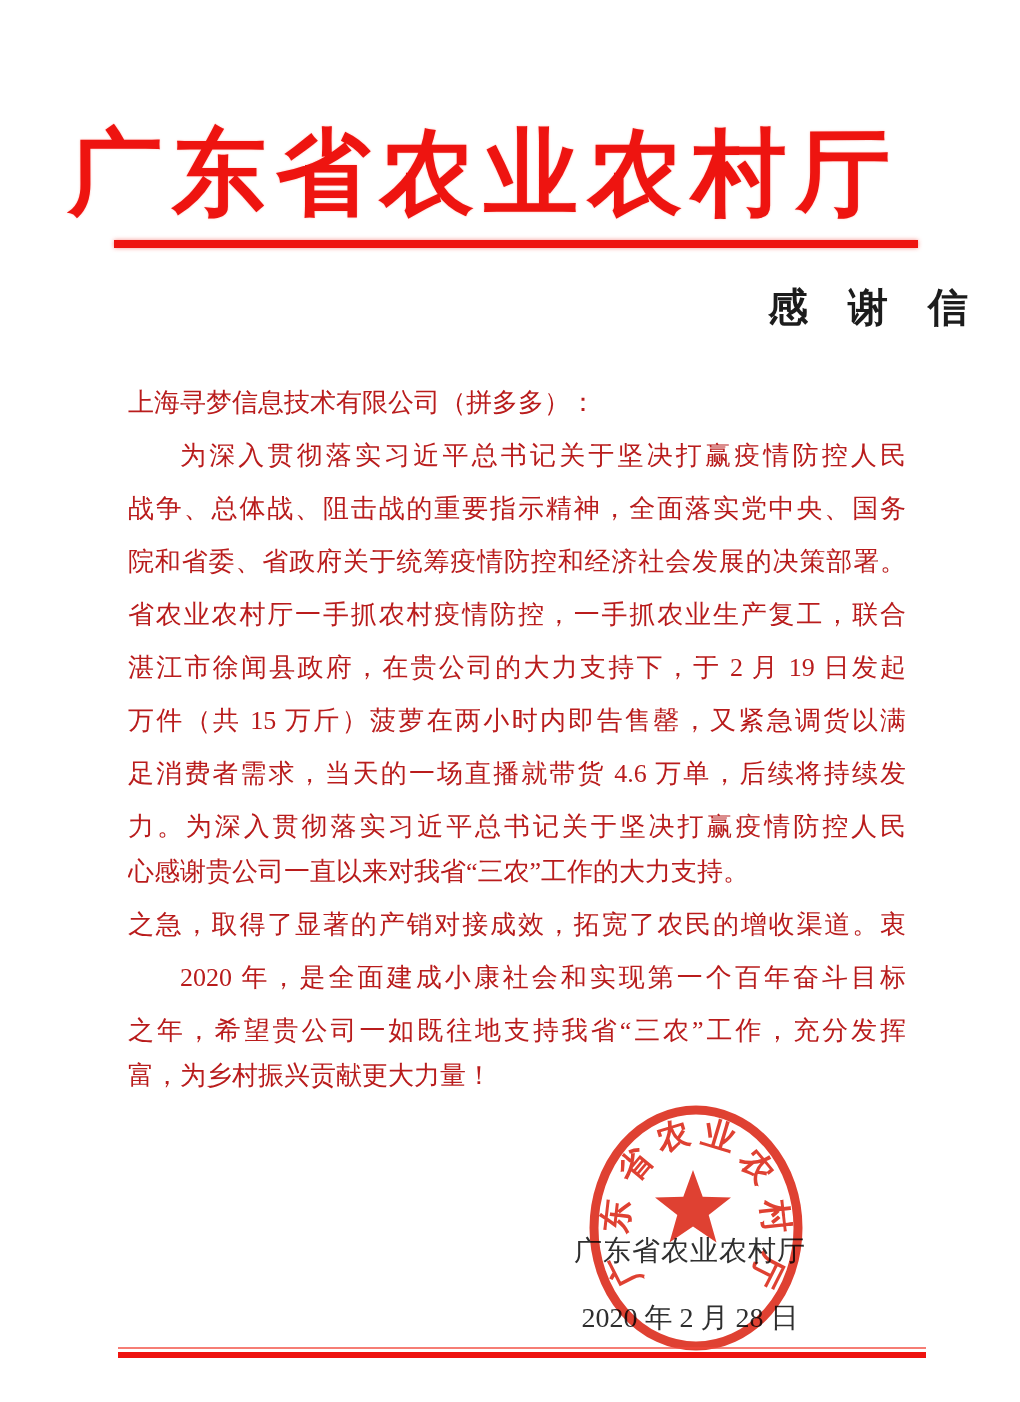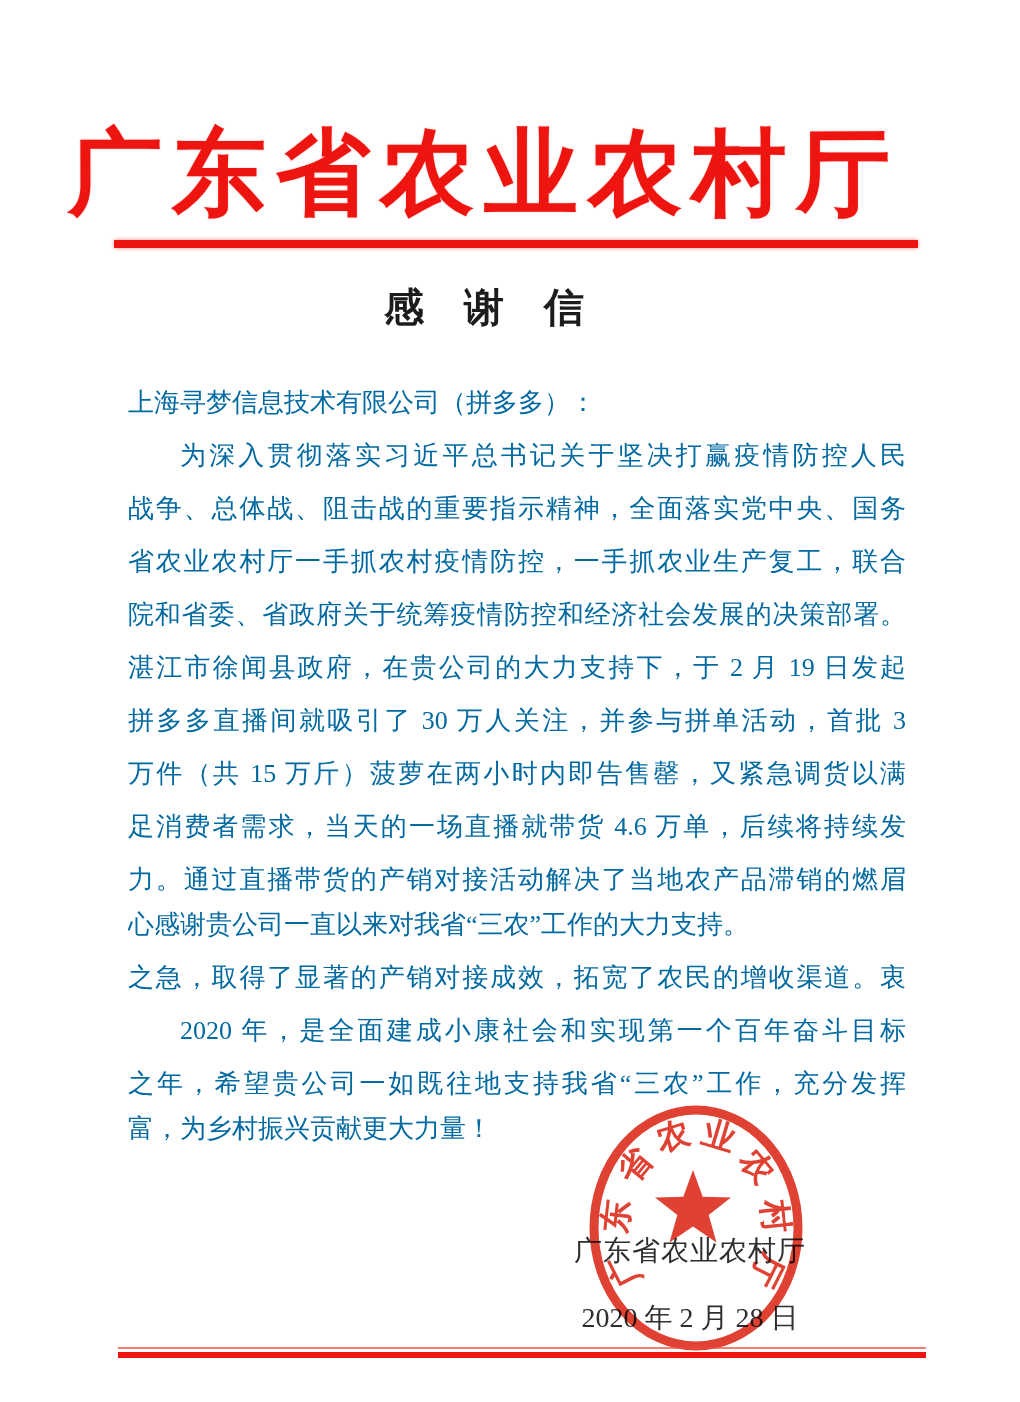--- a/index.html
+++ b/index.html
@@ -17,27 +17,27 @@
     color:var(--accent,#ee1410);
     text-shadow:0 0 2px rgba(250,90,80,.45);
   }
   .rule-top{
     position:absolute; left:114px; top:240px; width:804px; height:8px;
     background:var(--accent,#ee1410);
     box-shadow:0 0 4px rgba(240,50,40,.55);
   }
   .title{
     position:absolute; top:282px; left:0; right:0; margin:0;
-    text-align:center;
+    text-align:right;
     font-size:40px; line-height:52px; font-weight:bold;
     color:#1c1c1c; white-space:nowrap;
   }
   .body{
     position:absolute; left:128px; top:380px; width:778px;
-    font-size:26px; color:#0369a1;
+    font-size:26px; color:#b91c1c;
   }
   .bline{
     height:45px; line-height:45px; overflow:hidden;
   }
   .bline.fill{ text-align:justify; text-align-last:justify;margin-top:8px; }
   .bline.indent{ text-indent:2em; }
   .sig-block{
     position:absolute; left:530px; top:1228px; width:320px;
     text-align:center; font-size:28px; color:#2f2f2f;
   }
@@ -64,27 +64,26 @@
   <h1 class="letterhead">广东省农业农村厅</h1>
 
   <div class="rule-top"></div>
 
   <h2 class="title">感　谢　信</h2>
 
   <div class="body" id="letter-body">
       <div class="bline">上海寻梦信息技术有限公司（拼多多）：</div>
       <div class="bline fill indent">为深入贯彻落实习近平总书记关于坚决打赢疫情防控人民</div>
       <div class="bline fill">战争、总体战、阻击战的重要指示精神，全面落实党中央、国务</div>
+      <div class="bline fill">院和省委、省政府关于统筹疫情防控和经济社会发展的决策部署。</div>
       <div class="bline fill">省农业农村厅一手抓农村疫情防控，一手抓农业生产复工，联合</div>
-      <div class="bline fill">院和省委、省政府关于统筹疫情防控和经济社会发展的决策部署。</div>
       <div class="bline fill">湛江市徐闻县政府，在贵公司的大力支持下，于 2 月 19 日发起</div>
-      <div class="bline fill">拼多多直播间就吸引了 30 万人关注，并参与拼单活动，首批 3</div>
       <div class="bline fill">万件（共 15 万斤）菠萝在两小时内即告售罄，又紧急调货以满</div>
       <div class="bline fill">足消费者需求，当天的一场直播就带货 4.6 万单，后续将持续发</div>
-      <div class="bline fill">力。通过直播带货的产销对接活动解决了当地农产品滞销的燃眉</div>
+      <div class="bline fill">力。为深入贯彻落实习近平总书记关于坚决打赢疫情防控人民</div>
       <div class="bline">心感谢贵公司一直以来对我省“三农”工作的大力支持。</div>
       <div class="bline fill">之急，取得了显著的产销对接成效，拓宽了农民的增收渠道。衷</div>
       <div class="bline fill indent">2020 年，是全面建成小康社会和实现第一个百年奋斗目标</div>
       <div class="bline fill">之年，希望贵公司一如既往地支持我省“三农”工作，充分发挥</div>
       <div class="bline">富，为乡村振兴贡献更大力量！</div>
     </div>
 
   <div class="sig-block">
     <div class="sig-org">广东省农业农村厅</div>
     <div class="sig-date">2020 年 2 月 28 日</div>

